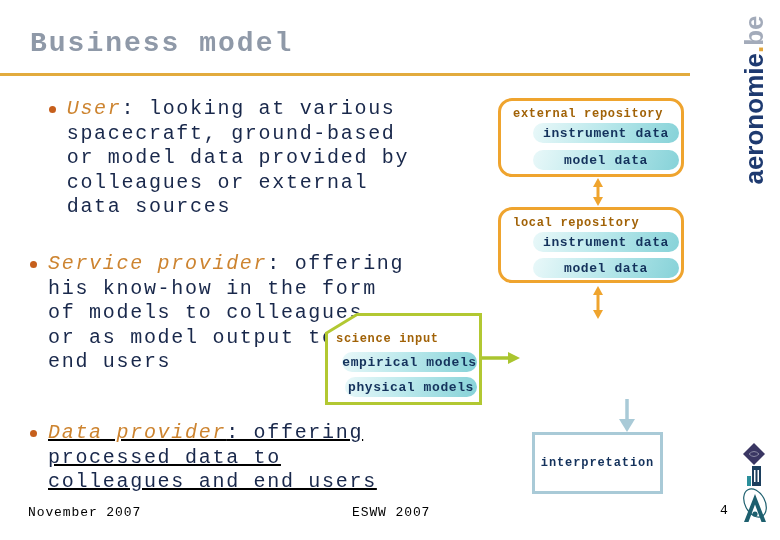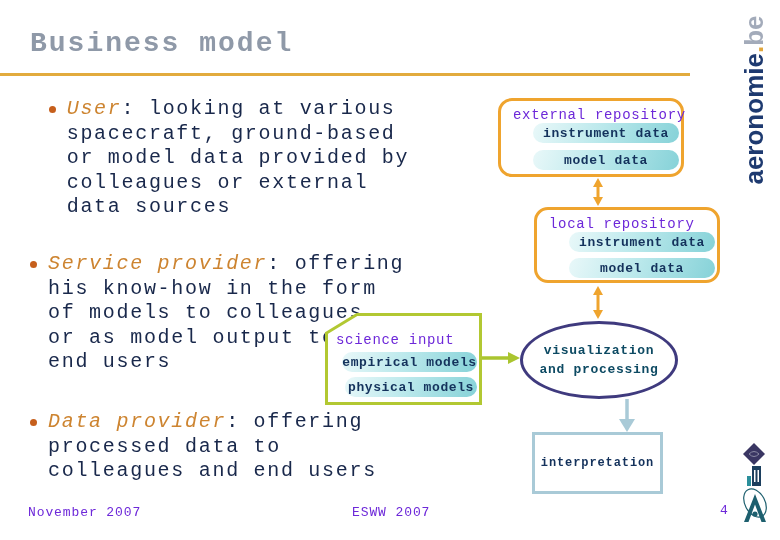--- a/index.html
+++ b/index.html
@@ -33,22 +33,22 @@
     font-size:20px;line-height:24.5px;letter-spacing:1.7px;color:#19284b;
   }
   .bullet .kw{color:#cd8430;font-style:italic;}
   .pre{white-space:pre-line;}
   
   .repo-box{
     position:absolute;width:186px;background:#fff;border:3px solid #efa42e;
     border-radius:14px;box-sizing:border-box;
   }
   .box-label{
-    position:absolute;font-size:14px;font-weight:normal;letter-spacing:0.7px;
-    color:#6d28d9;white-space:nowrap;
+    position:absolute;font-size:12px;font-weight:bold;letter-spacing:0.7px;
+    color:#a16207;white-space:nowrap;
   }
   .pill{
     position:absolute;height:20px;border-radius:10px;
     background:linear-gradient(110deg,#e9f8f9 0%,#bce9ec 45%,#86d2d8 100%);
     display:flex;align-items:center;justify-content:center;
     font-size:13px;font-weight:bold;letter-spacing:0.6px;color:#14325c;
     white-space:nowrap;
   }
   .science-box{position:absolute;left:325px;top:313px;width:157px;height:92px;}
   .ellipse{
@@ -59,21 +59,21 @@
   }
   .interp-box{
     position:absolute;left:532px;top:432px;width:131px;height:62px;
     border:3px solid #a9cad7;background:#fff;box-sizing:border-box;
     display:flex;align-items:center;justify-content:center;
     font-size:12px;font-weight:bold;letter-spacing:0.9px;color:#14325c;
   }
   .arrow{position:absolute;}
   
   .footer-item{
-    position:absolute;top:505px;font-size:13px;letter-spacing:0.9px;color:#6d28d9;
+    position:absolute;top:505px;font-size:13px;letter-spacing:0.9px;color:#000000;
   }
   .logo{position:absolute;}
 </style>
 </head>
 <body>
 
 <div class="slide">
 
   <div class="title">Business model</div>
   <div class="rule"></div>
@@ -93,40 +93,40 @@
 
   <div class="bullet" style="top:252px;">
     <span class="dot"></span>
     <span class="txt"><span class="kw">Service provider</span><span class="pre">: offering
 his know-how in the form
 of models to colleagues
 or as model output to
 end users</span></span>
   </div>
 
-  <div class="bullet" style="top:410px;">
+  <div class="bullet" style="top:421px;text-decoration:underline;">
     <span class="dot"></span>
     <span class="txt"><span class="kw">Data provider</span><span class="pre">: offering
 processed data to
 colleagues and end users</span></span>
   </div>
 
   <div class="repo-box" style="left:498px;top:98px;height:79px;">
     <div class="box-label" style="left:12px;top:6px;">external repository</div>
     <div class="pill" style="left:32px;top:22px;width:146px;">instrument data</div>
     <div class="pill" style="left:32px;top:49px;width:146px;">model data</div>
   </div>
 
   <svg class="arrow" style="left:589px;top:178px;" width="18" height="28">
     <line x1="9" y1="7" x2="9" y2="21" stroke="#efa42e" stroke-width="3"></line>
     <polygon points="9,0 14,9 4,9" fill="#efa42e"></polygon>
     <polygon points="9,28 14,19 4,19" fill="#efa42e"></polygon>
   </svg>
 
-  <div class="repo-box" style="left:498px;top:207px;height:76px;margin-left:36px;">
+  <div class="repo-box" style="left:498px;top:207px;height:76px;">
     <div class="box-label" style="left:12px;top:6px;">local repository</div>
     <div class="pill" style="left:32px;top:22px;width:146px;">instrument data</div>
     <div class="pill" style="left:32px;top:48px;width:146px;">model data</div>
   </div>
 
   <svg class="arrow" style="left:589px;top:286px;" width="18" height="33">
     <line x1="9" y1="7" x2="9" y2="26" stroke="#efa42e" stroke-width="3"></line>
     <polygon points="9,0 14,9 4,9" fill="#efa42e"></polygon>
     <polygon points="9,33 14,24 4,24" fill="#efa42e"></polygon>
   </svg>
@@ -138,24 +138,20 @@
     <div class="box-label" style="left:11px;top:19px;">science input</div>
     <div class="pill" style="left:17px;top:39px;width:135px;">empirical models</div>
     <div class="pill" style="left:20px;top:64px;width:132px;">physical models</div>
   </div>
 
   <svg class="arrow" style="left:482px;top:351px;" width="40" height="14">
     <line x1="0" y1="7" x2="28" y2="7" stroke="#aac52f" stroke-width="3.5"></line>
     <polygon points="38,7 26,1 26,13" fill="#aac52f"></polygon>
   </svg>
 
-  <div class="ellipse">
-    <span class="pre">visualization
-and processing</span>
-  </div>
 
   <svg class="arrow" style="left:618px;top:399px;" width="18" height="34">
     <line x1="9" y1="0" x2="9" y2="21" stroke="#a9cad7" stroke-width="3.5"></line>
     <polygon points="9,33 1,20 17,20" fill="#a9cad7"></polygon>
   </svg>
 
   <div class="interp-box">
     <span>interpretation</span>
   </div>
 

